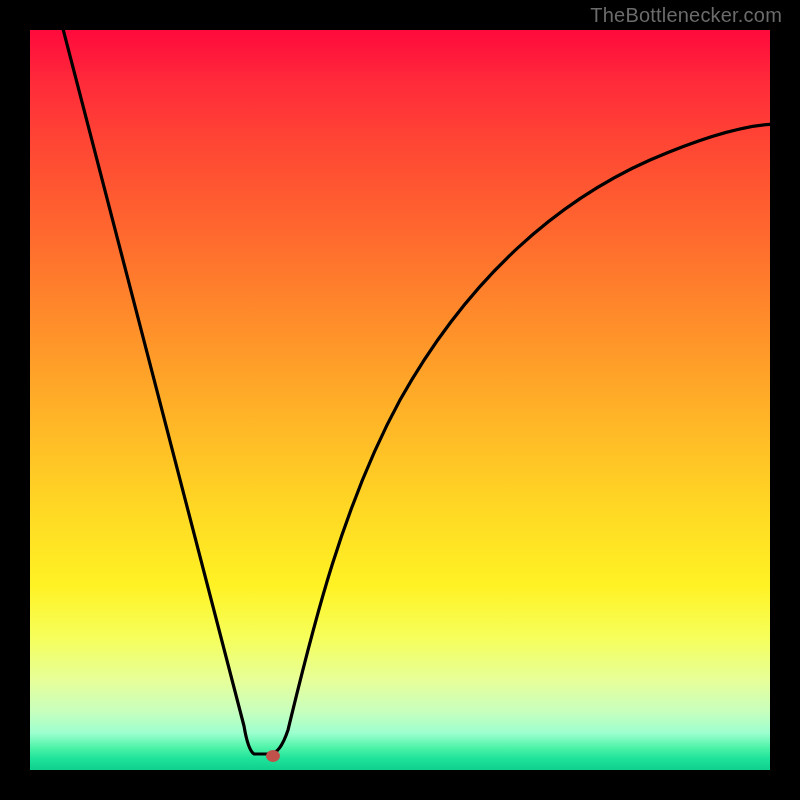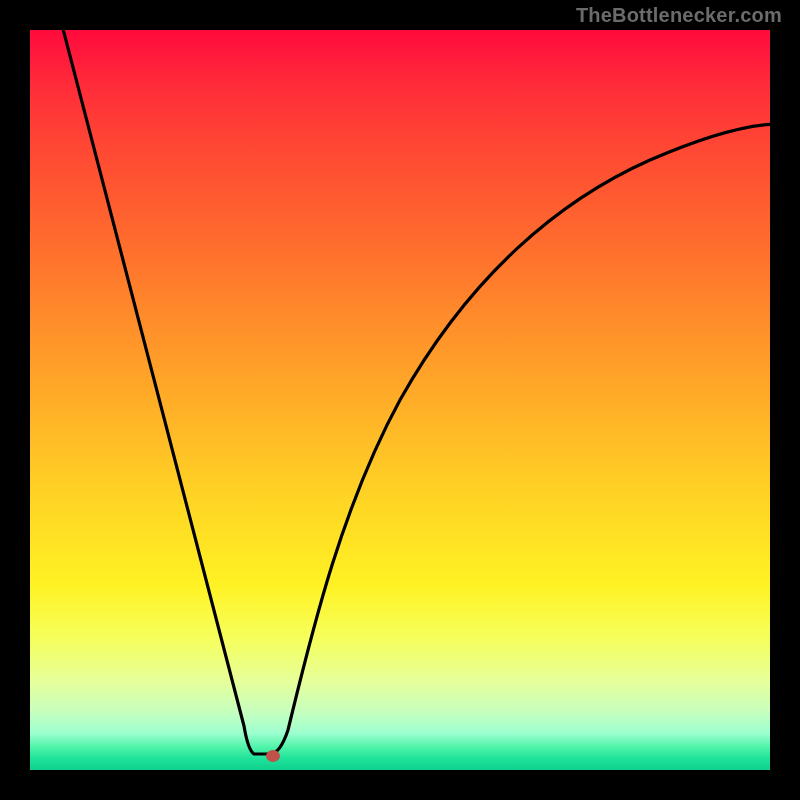--- a/index.html
+++ b/index.html
@@ -10,21 +10,21 @@
     position: relative;
     font-family: Arial, Helvetica, sans-serif;
     overflow: hidden;
   }
   .attribution {
     position: absolute;
     top: 4px;
     right: 18px;
     color: #6b6b6b;
     font-size: 20px;
-    font-weight: 700;
+    font-weight: 400;
     z-index: 10;
     letter-spacing: 0.2px;
   }
   .plot-area {
     position: absolute;
     left: 30px;
     top: 30px;
     width: 740px;
     height: 740px;
     overflow: hidden;

